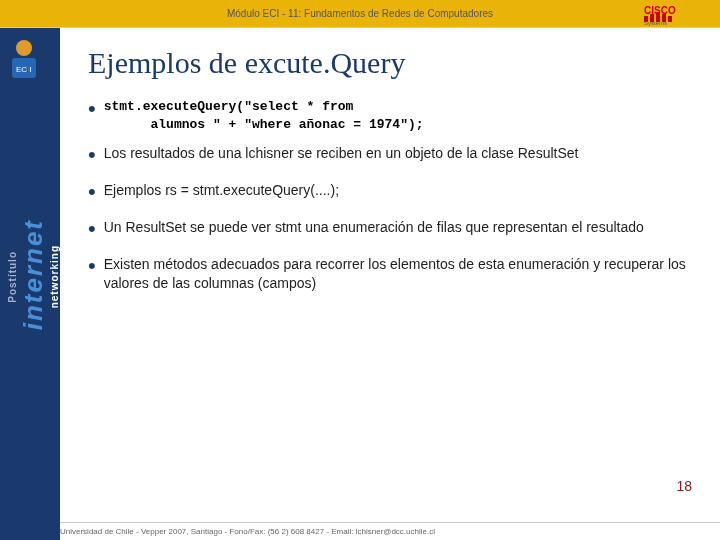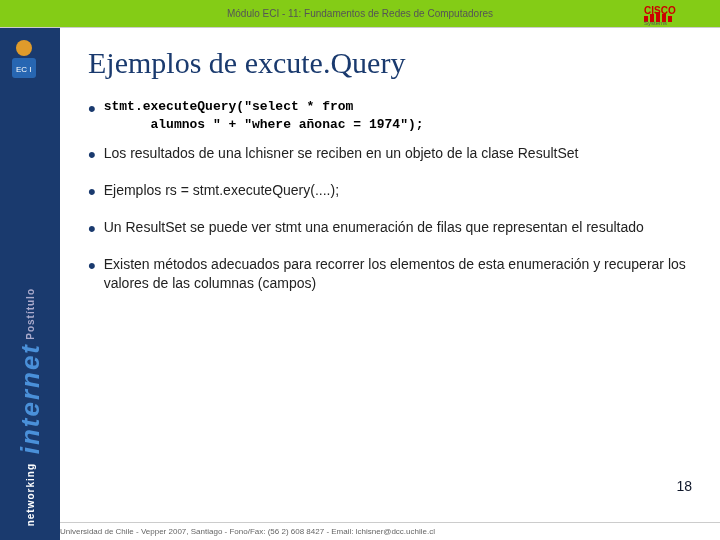--- a/index.html
+++ b/index.html
@@ -9,21 +9,21 @@
       height: 540px;
       background: #ffffff;
       font-family: Arial, Helvetica, sans-serif;
       overflow: hidden;
       position: relative;
     }
 
     
     #top-bar {
       width: 100%;
-      background: #84cc16;
+      background: #eab308;
       border-bottom: 1px solid #cccccc;
       display: flex;
       align-items: center;
       justify-content: center;
       padding: 4px 0;
       position: relative;
       height: 28px;
     }
 
     #top-bar-title {
@@ -42,21 +42,21 @@
 
     
     #left-sidebar {
       position: absolute;
       left: 0;
       top: 28px;
       width: 60px;
       height: 512px;
       background: #1a3a6e;
       display: flex;
-      flex-direction: column;
+      flex-direction: row;
       align-items: center;
       justify-content: flex-end;
       padding-bottom: 10px;
     }
 
     #sidebar-logo {
       position: absolute;
       top: 6px;
       left: 4px;
       width: 50px;
@@ -134,21 +134,21 @@
       font-weight: bold;
       color: #000000;
     }
 
     
     #page-number {
       position: absolute;
       bottom: 24px;
       right: 28px;
       font-size: 14px;
-      color: #0f172a;
+      color: #7f1d1d;
     }
 
     
     #footer {
       position: absolute;
       bottom: 0;
       left: 60px;
       width: 660px;
       font-size: 8px;
       color: #666666;

